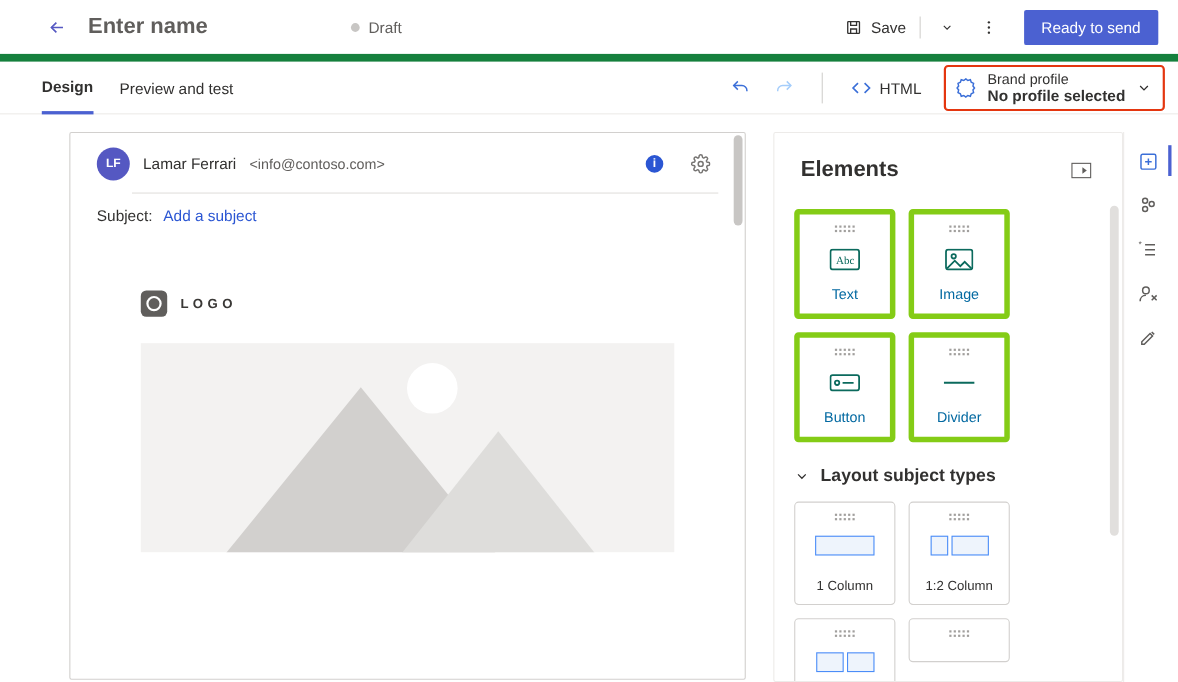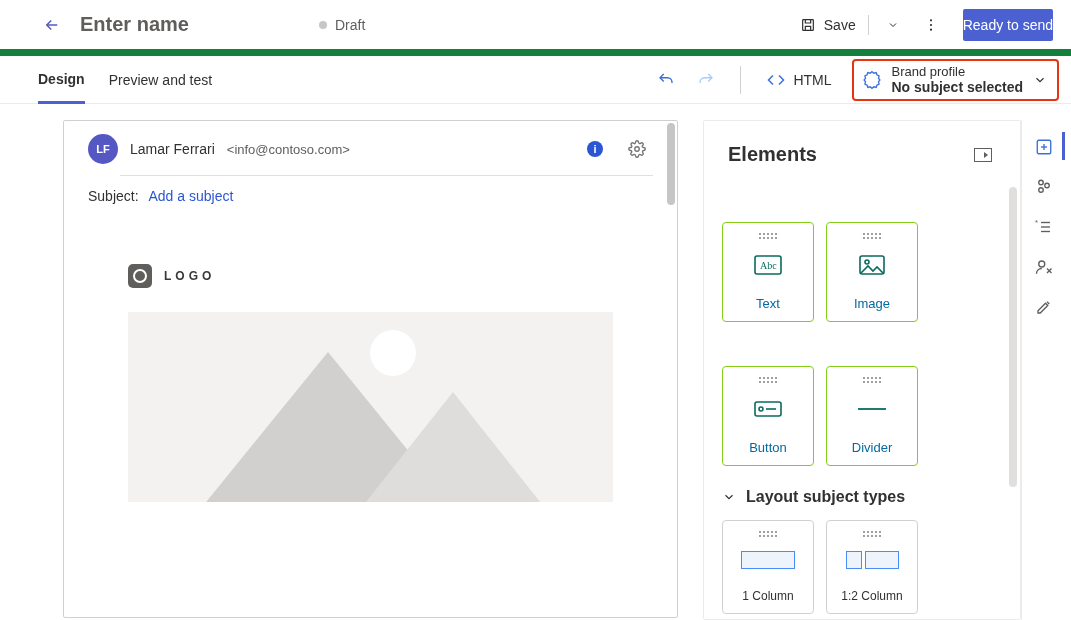--- a/index.html
+++ b/index.html
@@ -26,21 +26,21 @@
     font-size: 20px; font-weight: 600; color:#605e5c; flex:0 0 auto;
   }
   .header-spacer { flex:1; }
   .status { display:flex; align-items:center; color:#605e5c; gap:8px; margin-left:130px;}
   .status-dot { width:8px;height:8px;border-radius:50%; background:#c8c6c4;}
   .actions { display:flex; align-items:center; gap:6px; margin-left:auto;}
   .save-btn { display:flex; align-items:center; gap:8px; padding:0 4px;}
   .vsep { width:1px; height:20px; background:#d2d0ce; margin:0 2px;}
   .icon-btn { width:32px; height:32px; display:flex; align-items:center;justify-content:center; cursor:pointer;}
   .primary-btn {
-    background:#4b61d1; color:#fff; height:32px; padding:0 0;
+    background:#4b61d1; color:#fff; height:32px; padding:0 16px;
     display:flex; align-items:center; font-weight:400; border-radius:2px; margin-left:10px;
   }
 
   
   .toolbar {
     height:48px; border-bottom:1px solid #edebe9;
     display:flex; align-items:center; padding:0 0 0 38px;
   }
   .tabs { display:flex; gap:24px; height:100%; align-items:center;}
   .tab { height:100%; display:flex; align-items:center; color:#323130; font-size:14px;}
@@ -107,23 +107,23 @@
   .panel-scroll { position:absolute; right:3px; top:66px; width:8px; height:300px; background:#e1dfdd; border-radius:4px;}
   .panel-head{ display:flex; align-items:center; padding:22px 24px 16px 24px;}
   .panel-head h2{ margin:0; font-size:20px; font-weight:600;}
   .panel-head .sp{flex:1;}
   .collapse-icon{ width:18px; height:14px; border:1px solid #605e5c; position:relative;}
   .collapse-icon::after{ content:""; position:absolute; right:3px; top:3px;
     border-top:3px solid transparent;border-bottom:3px solid transparent;border-left:4px solid #605e5c;}
 
   .el-grid{ padding:8px 18px 22px 18px; display:flex; flex-wrap:wrap; gap:12px;}
   .el-tile{
-    width:92px; height:100px; border:1px solid #84cc16; border-radius:4px;
+    width:92px; height:100px; border:5px solid #84cc16; border-radius:4px;
     display:flex; flex-direction:column; align-items:center; justify-content:flex-start;
-    padding-top:10px; gap:14px; cursor:grab;margin-top:32px;
+    padding-top:10px; gap:14px; cursor:grab;
   }
   .grip{ display:flex; gap:2px;}
   .grip span{ width:2px;height:2px; background:#a19f9d;}
   .grip-row{display:flex; gap:2px;}
   .el-ic{ height:24px; display:flex; align-items:center; justify-content:center; color:#0b6a5d;}
   .el-label{ font-size:13px; color:#0369a1; margin-top:auto; margin-bottom:10px;}
 
   .section-head{ display:flex; align-items:center; gap:10px; padding:0 18px 14px 18px; font-size:16px; font-weight:600;}
   .lay-grid{ padding:0 18px; display:flex; flex-wrap:wrap; gap:12px;}
   .lay-tile{
@@ -215,21 +215,21 @@
           <path d="M16 6l6 6-6 6"></path>
         </svg>
       <span>HTML</span>
     </div>
     <div class="brand-profile">
       <svg width="20" height="20" viewBox="0 0 24 24" fill="none" stroke="#3b6fd8" stroke-width="1.6">
           <path d="M12 2l2.2 1.8L17 3l.9 2.7L20.5 7l-.7 2.8 1.7 2.2-1.7 2.2.7 2.8-2.6 1.3L17 21l-2.8-.8L12 22l-2.2-1.8L7 21l-.9-2.7L3.5 17l.7-2.8L2.5 12l1.7-2.2L3.5 7l2.6-1.3L7 3l2.8.8z"></path>
         </svg>
       <div class="brand-text">
         <small>Brand profile</small>
-        <b>No subject selected</b>
+        <b>No profile selected</b>
       </div>
       <span class="chev">
         <svg width="14" height="14" viewBox="0 0 24 24" fill="none" stroke="#323130" stroke-width="2">
             <path d="M6 9l6 6 6-6"></path>
           </svg>
       </span>
     </div>
   </div>
 </div>
 

